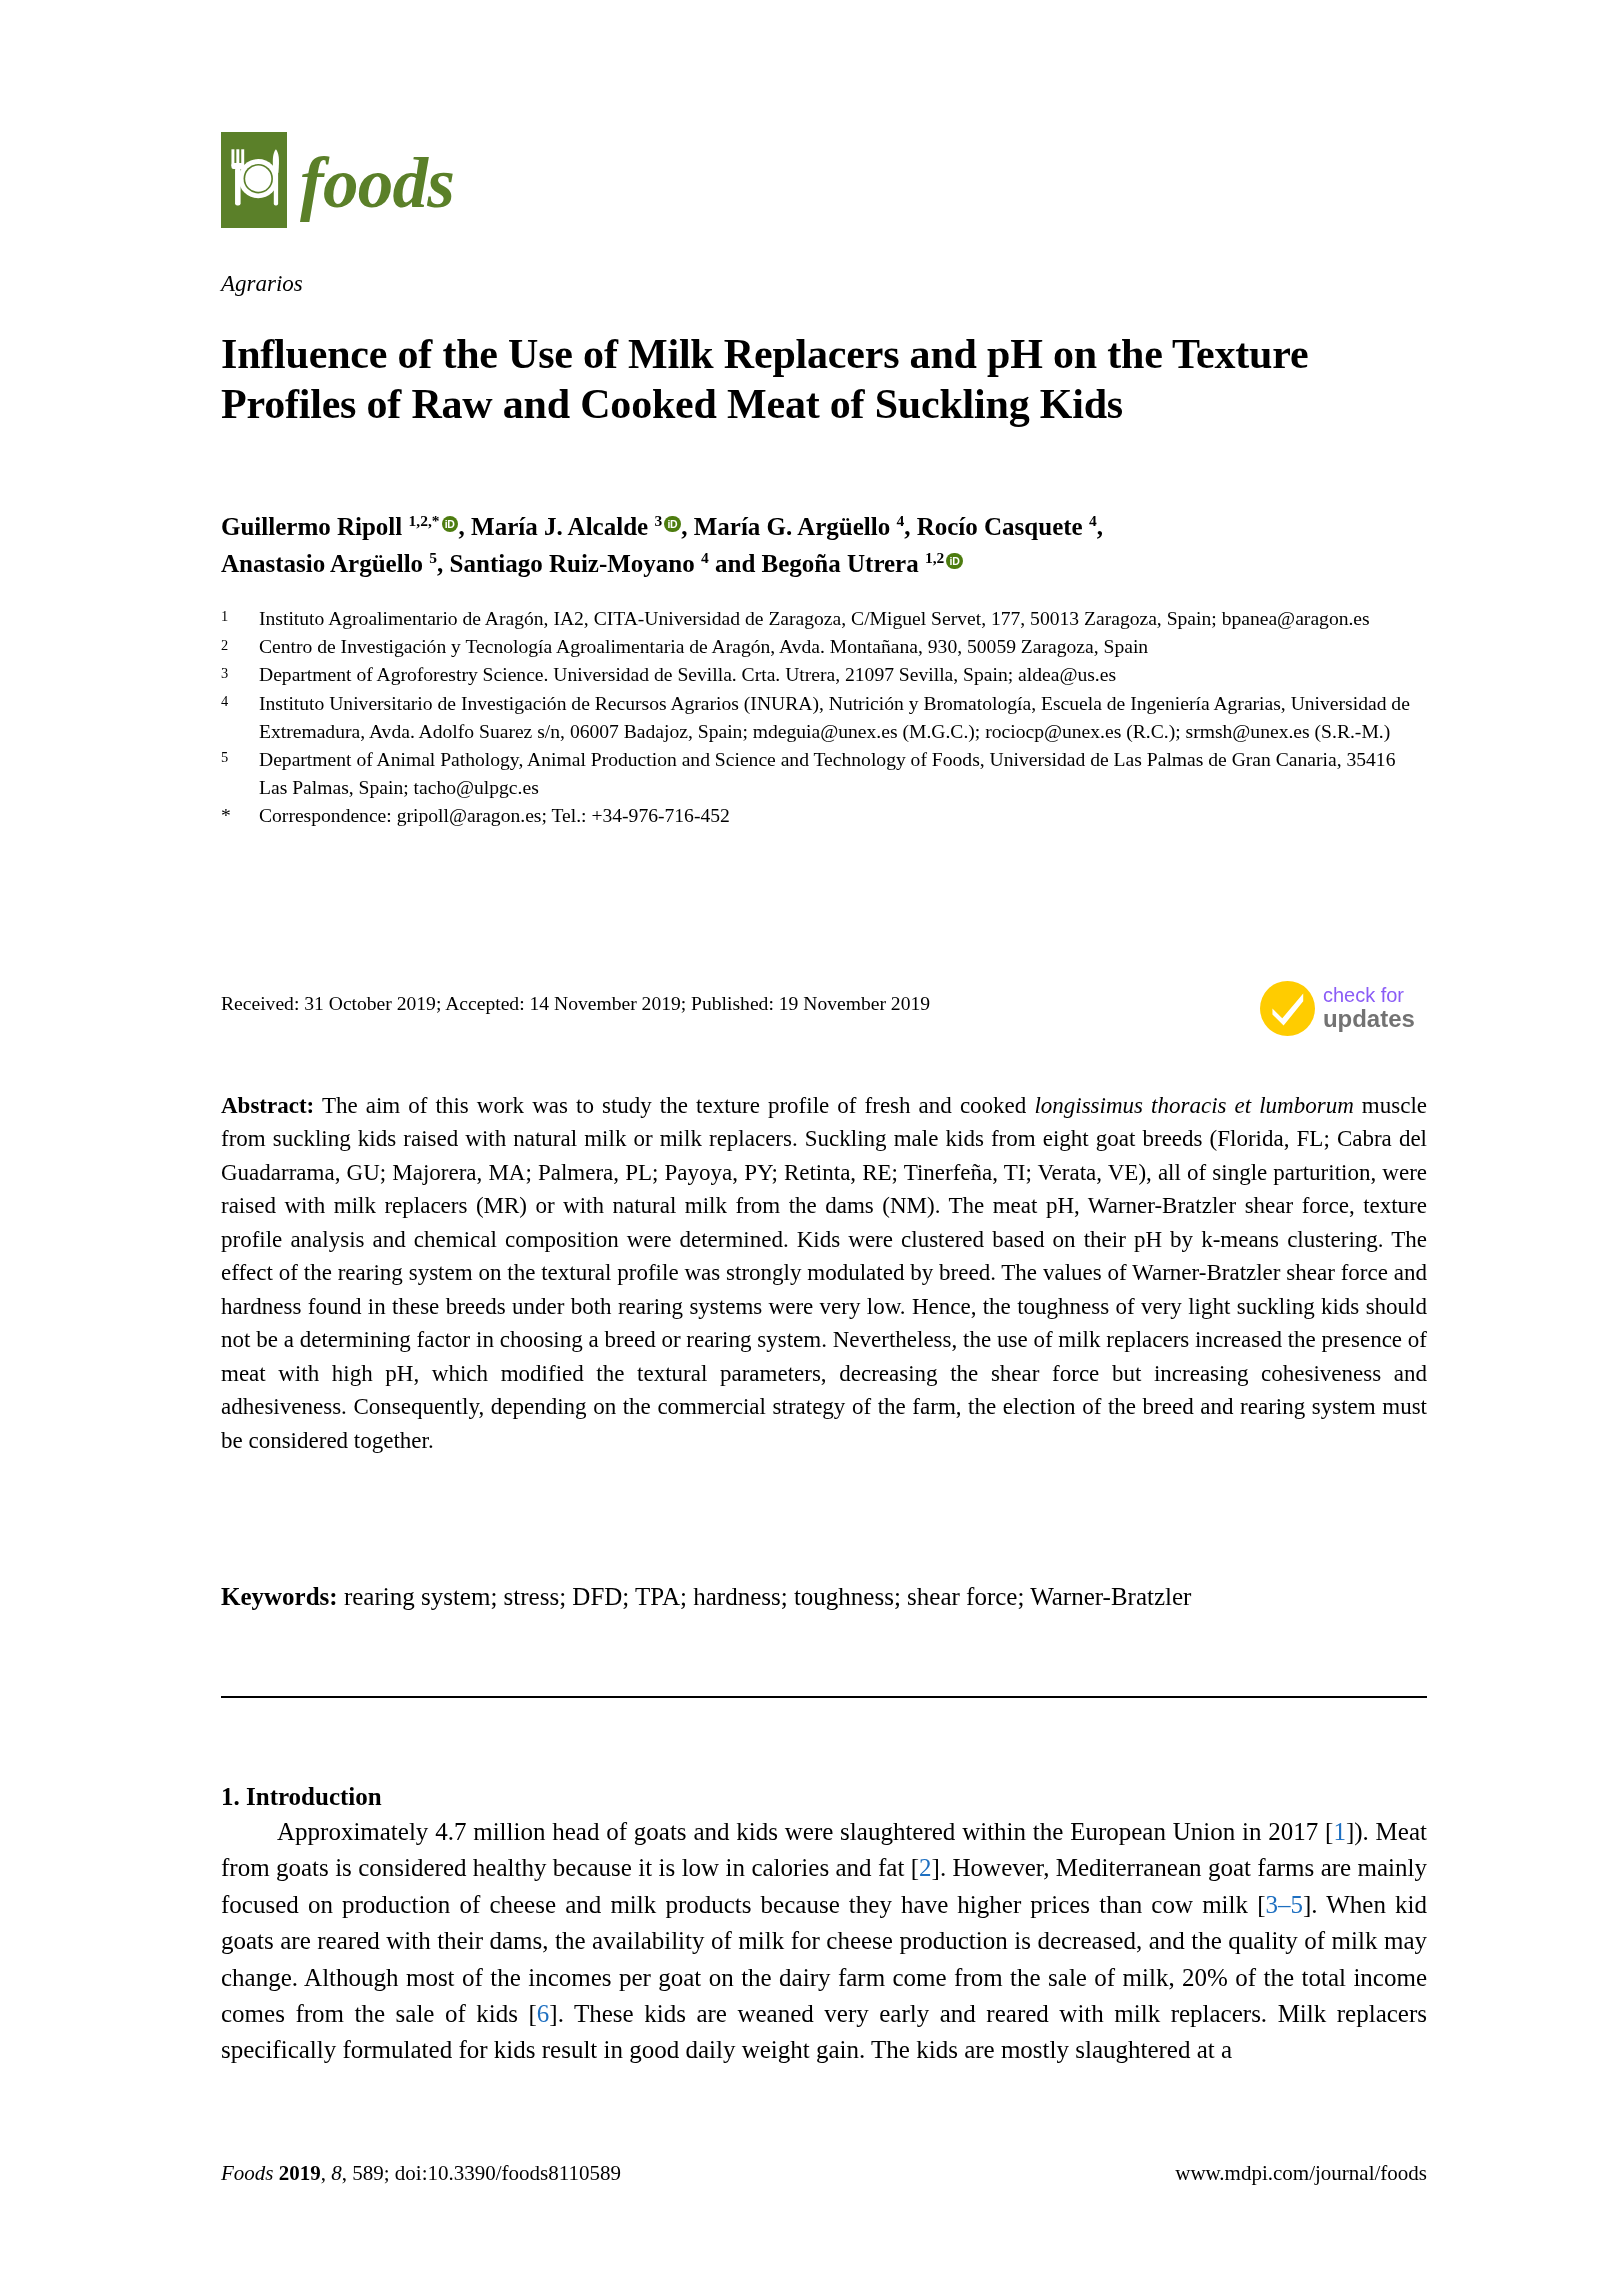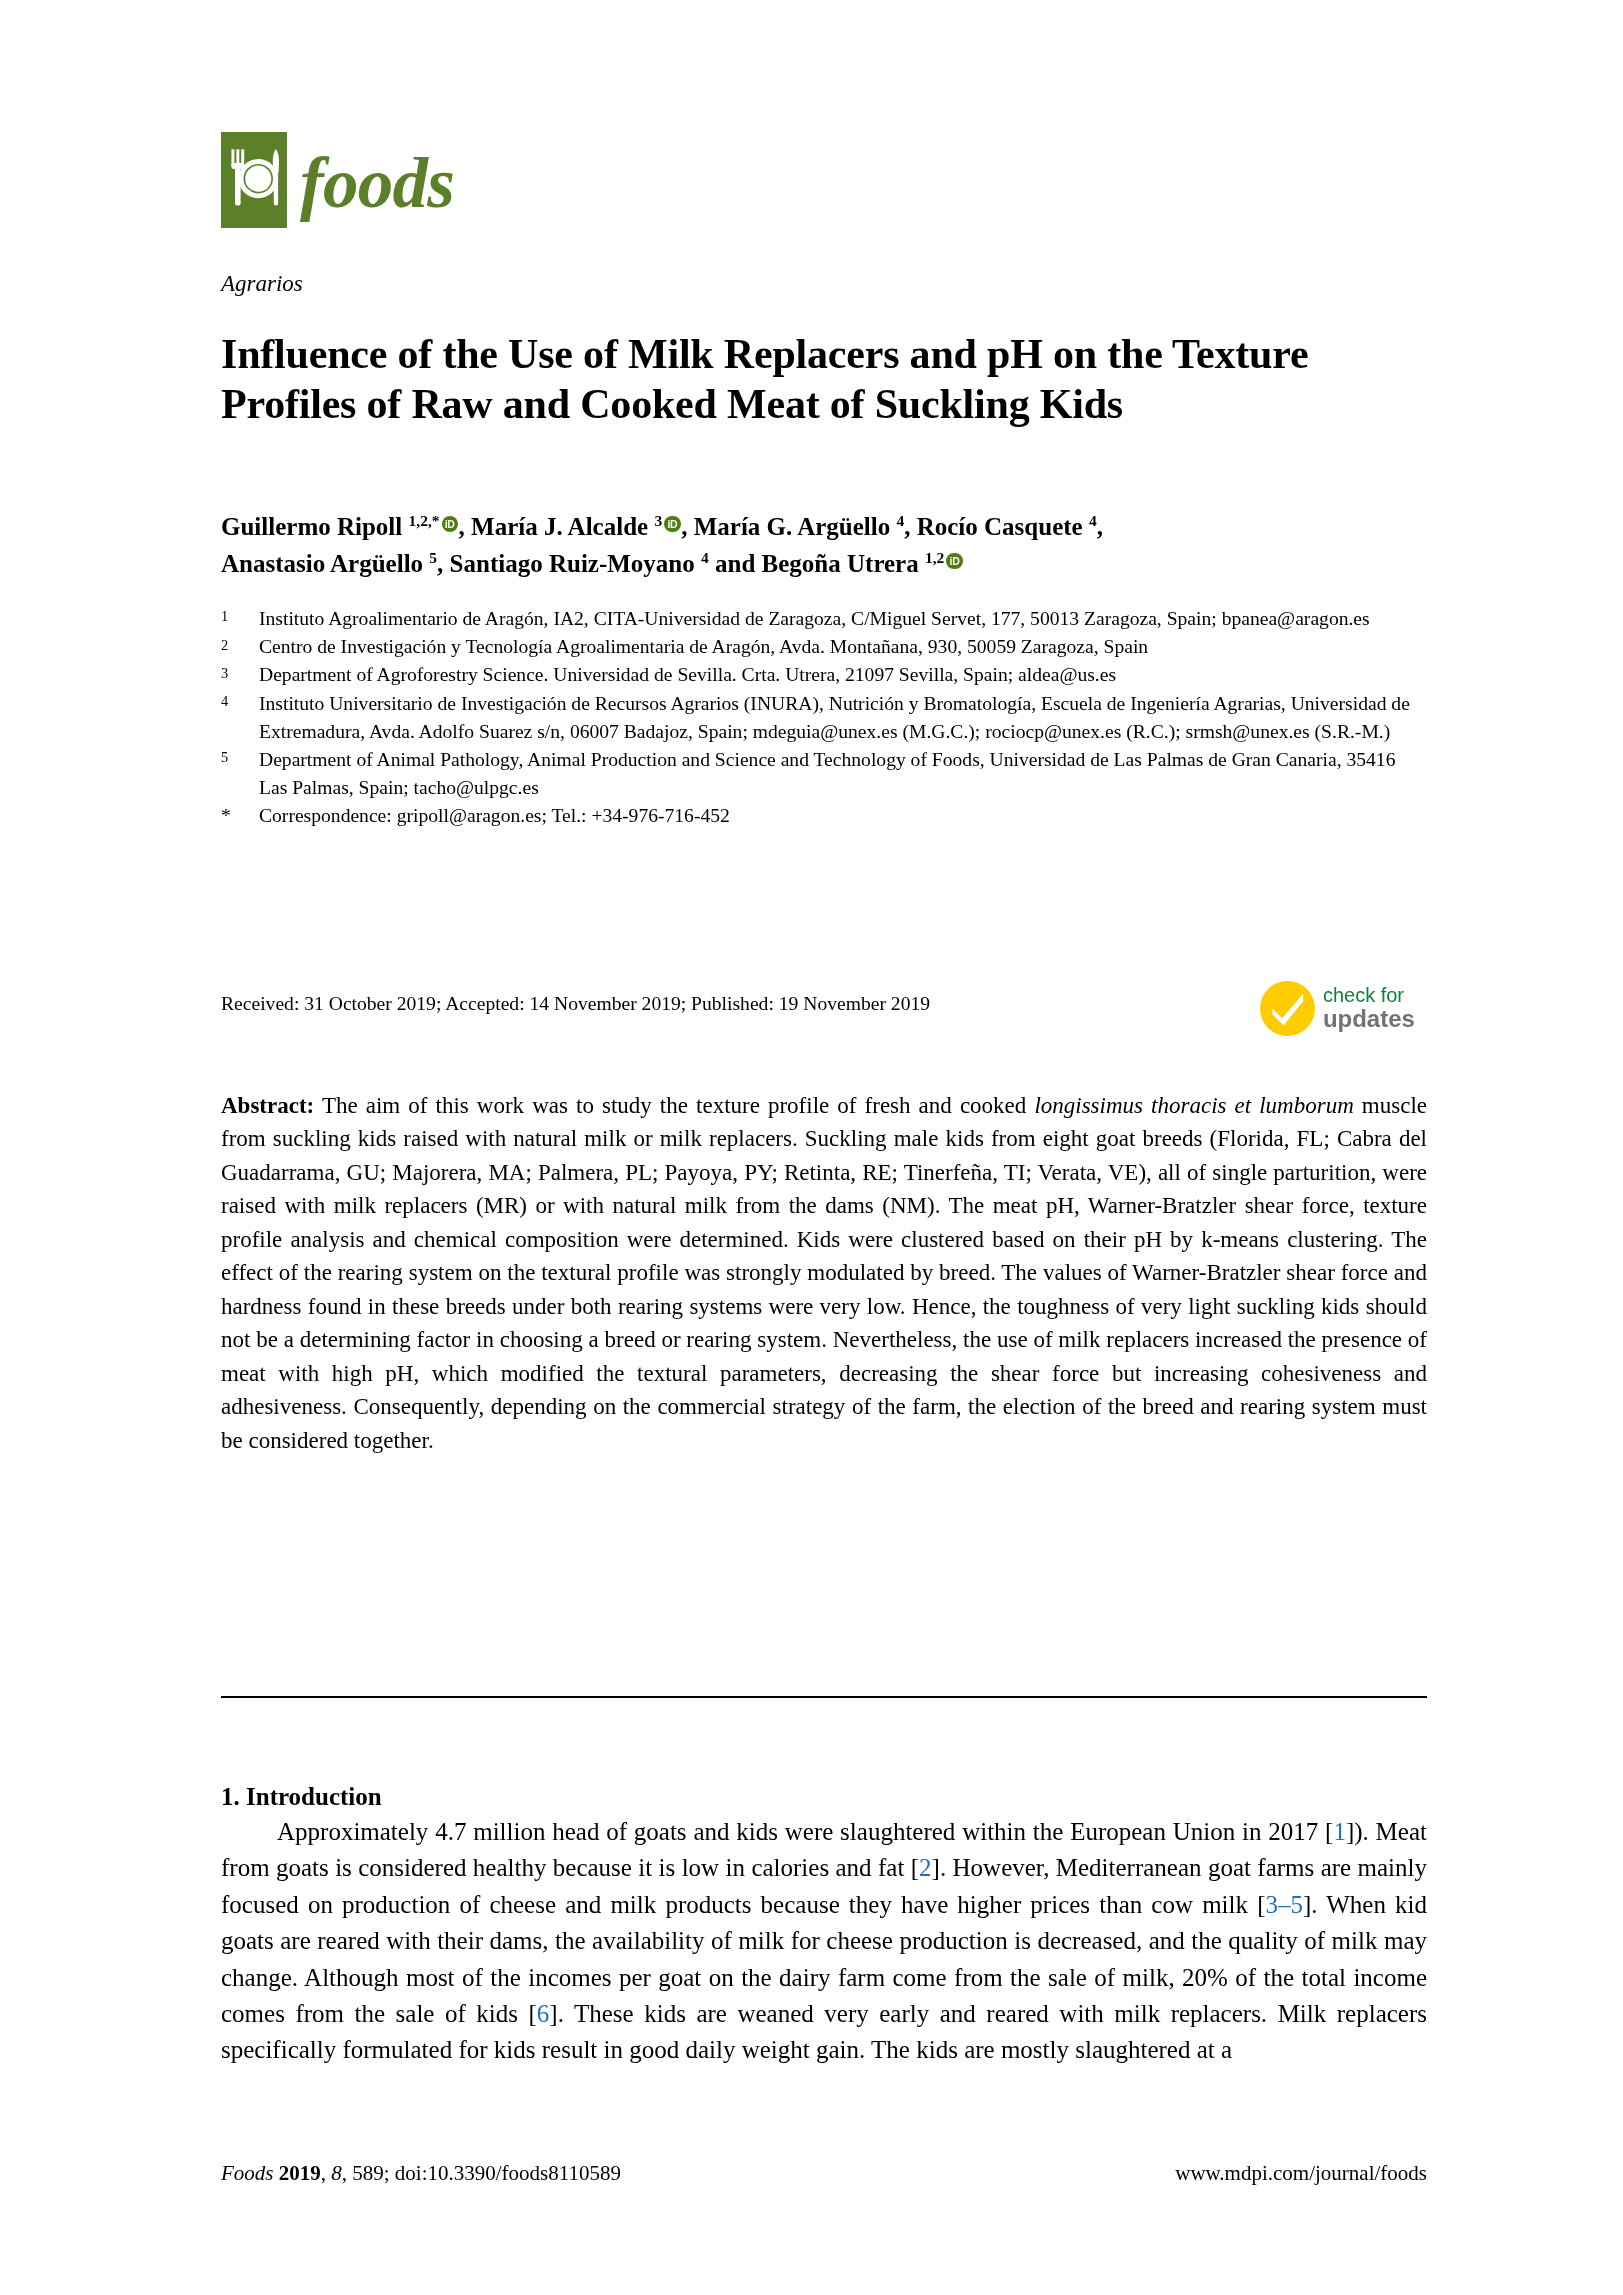--- a/index.html
+++ b/index.html
@@ -165,21 +165,21 @@
   .cfu-circle {
     width: 55px;
     height: 55px;
     flex: 0 0 auto;
   }
   .cfu-text {
     font-family: "Liberation Sans", sans-serif;
     margin-left: 7.9px;
     line-height: 1.05;
   }
-  .cfu-line1 { font-size: 20px; font-weight: 400; color: #15803d; display:block; }
+  .cfu-line1 { font-size: 20px; font-weight: 400; color: #8b5cf6; display:block; }
   .cfu-line2 { font-size: 24px; font-weight: 700; color: #737373; display:block; }
 
   
   .abstract {
     position: absolute;
     top: 1089px;
     left: 0;
     width: 1206px;
     font-size: 23px;
     line-height: 1.455;
@@ -325,20 +325,23 @@
       </svg>
       <div class="cfu-text">
         <span class="cfu-line1">check for</span>
         <span class="cfu-line2">updates</span>
       </div>
     </div>
   </div>
 
   <div class="abstract"><b>Abstract:</b><span> The aim of this work was to study the texture profile of fresh and cooked </span><i>longissimus thoracis et lumborum</i><span> muscle from suckling kids raised with natural milk or milk replacers. Suckling male kids from eight goat breeds (Florida, FL; Cabra del Guadarrama, GU; Majorera, MA; Palmera, PL; Payoya, PY; Retinta, RE; Tinerfeña, TI; Verata, VE), all of single parturition, were raised with milk replacers (MR) or with natural milk from the dams (NM). The meat pH, Warner-Bratzler shear force, texture profile analysis and chemical composition were determined. Kids were clustered based on their pH by k-means clustering. The effect of the rearing system on the textural profile was strongly modulated by breed. The values of Warner-Bratzler shear force and hardness found in these breeds under both rearing systems were very low. Hence, the toughness of very light suckling kids should not be a determining factor in choosing a breed or rearing system. Nevertheless, the use of milk replacers increased the presence of meat with high pH, which modified the textural parameters, decreasing the shear force but increasing cohesiveness and adhesiveness. Consequently, depending on the commercial strategy of the farm, the election of the breed and rearing system must be considered together.</span></div>
 
+  <div class="keywords">
+    <b>Keywords:</b><span> rearing system; stress; DFD; TPA; hardness; toughness; shear force; Warner-Bratzler</span>
+  </div>
 
   <div class="rule"></div>
 
   <h2 class="section-heading">1. Introduction</h2>
   <div class="intro-para"><span>Approximately 4.7 million head of goats and kids were slaughtered within the European Union in 2017 [</span><span class="cite" style="color: rgb(30, 111, 192);">1</span><span>]). Meat from goats is considered healthy because it is low in calories and fat [</span><span class="cite" style="color: rgb(30, 111, 192);">2</span><span>]. However, Mediterranean goat farms are mainly focused on production of cheese and milk products because they have higher prices than cow milk [</span><span class="cite" style="color: rgb(30, 111, 192);">3–5</span><span>]. When kid goats are reared with their dams, the availability of milk for cheese production is decreased, and the quality of milk may change. Although most of the incomes per goat on the dairy farm come from the sale of milk, 20% of the total income comes from the sale of kids [</span><span class="cite" style="color: rgb(30, 111, 192);">6</span><span>]. These kids are weaned very early and reared with milk replacers. Milk replacers specifically formulated for kids result in good daily weight gain. The kids are mostly slaughtered at a</span></div>
 
   <div class="footer">
     <div class="footer-left"><span>Foods</span><span class="plain"> </span><b>2019</b><span class="plain">, </span><span class="vol">8</span><span class="plain">, </span><span class="plain">589</span><span class="plain">; </span><span class="plain">doi:10.3390/foods8110589</span></div>
     <div class="footer-right">www.mdpi.com/journal/foods</div>
   </div>

